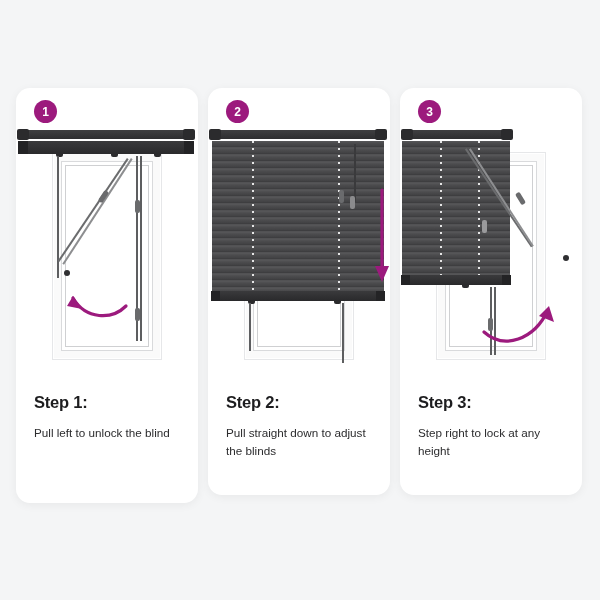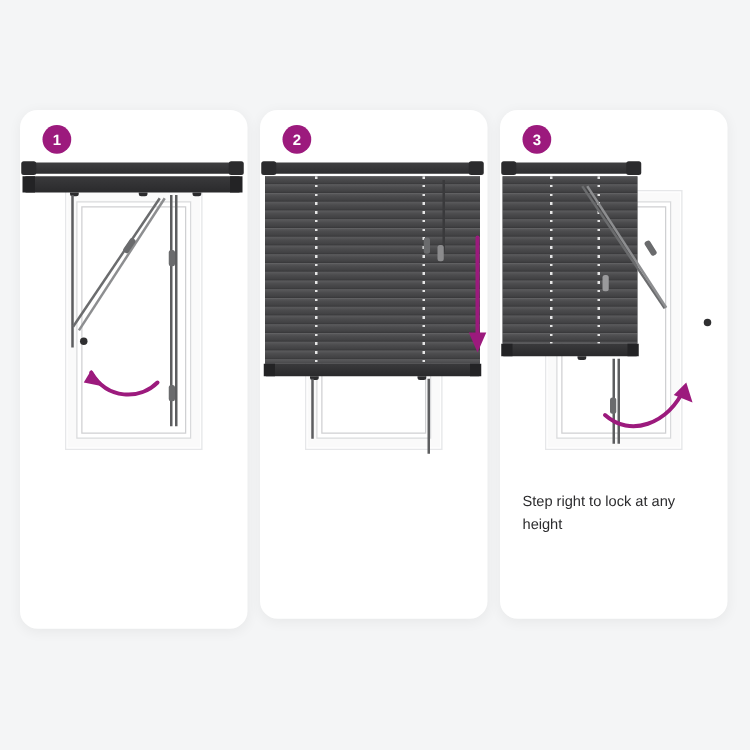--- a/index.html
+++ b/index.html
@@ -167,20 +167,24 @@
       <div class="cord cord-diag2" style="left:116px;top:28px;width:126px;transform:rotate(123deg);"></div>
       <div class="tassel" style="left:85px;top:60px;transform:rotate(34deg);"></div>
       <div class="tip" style="left:48px;top:140px;"></div>
 
       <svg class="arrow-svg" viewBox="0 0 182 258">
         <path d="M110 176 C 96 190, 70 190, 57 168" fill="none" stroke="#9c1a7d" stroke-width="3.2" stroke-linecap="round"></path>
         <path d="M57 166 L 66 179 L 51 176 Z" fill="#9c1a7d"></path>
       </svg>
     </div>
 
+    <div class="caption">
+      <p class="step-title">Step 1:</p>
+      <p class="step-body">Pull left to unlock the blind</p>
+    </div>
   </div>
 
   <div class="card short">
     <div class="badge">2</div>
 
     <div class="stage">
       <div class="win-frame win-outer">
         <div class="win-inner">
           <div class="win-sash"></div>
         </div>
@@ -203,20 +207,24 @@
       <div class="cord cord-v" style="left:41px;top:173px;height:48px;"></div>
       <div class="cord cord-v" style="left:134px;top:173px;height:60px;"></div>
       <div class="tassel" style="left:131px;top:60px;"></div>
 
       <svg class="arrow-svg" viewBox="0 0 182 258">
         <line x1="174" y1="60" x2="174" y2="140" stroke="#9c1a7d" stroke-width="3.2" stroke-linecap="round"></line>
         <path d="M174 152 L 167 136 L 181 136 Z" fill="#9c1a7d"></path>
       </svg>
     </div>
 
+    <div class="caption">
+      <p class="step-title">Step 2:</p>
+      <p class="step-body">Pull straight down to adjust the blinds</p>
+    </div>
   </div>
 
   <div class="card short">
     <div class="badge">3</div>
 
     <div class="stage">
       <div class="win-frame win-outer">
         <div class="win-inner">
           <div class="win-sash"></div>
         </div>
@@ -243,17 +251,18 @@
       <div class="tassel" style="left:118px;top:62px;transform:rotate(-32deg);"></div>
       <div class="tip" style="left:163px;top:125px;"></div>
 
       <svg class="arrow-svg" viewBox="0 0 182 258">
         <path d="M84 202 C 104 220, 134 210, 148 180" fill="none" stroke="#9c1a7d" stroke-width="3.2" stroke-linecap="round"></path>
         <path d="M149 176 L 154 192 L 139 186 Z" fill="#9c1a7d"></path>
       </svg>
     </div>
 
     <div class="caption">
+      <p class="step-title">Step 3:</p>
       <p class="step-body">Step right to lock at any height</p>
     </div>
   </div>
 
 </div>
 
 </body></html>

